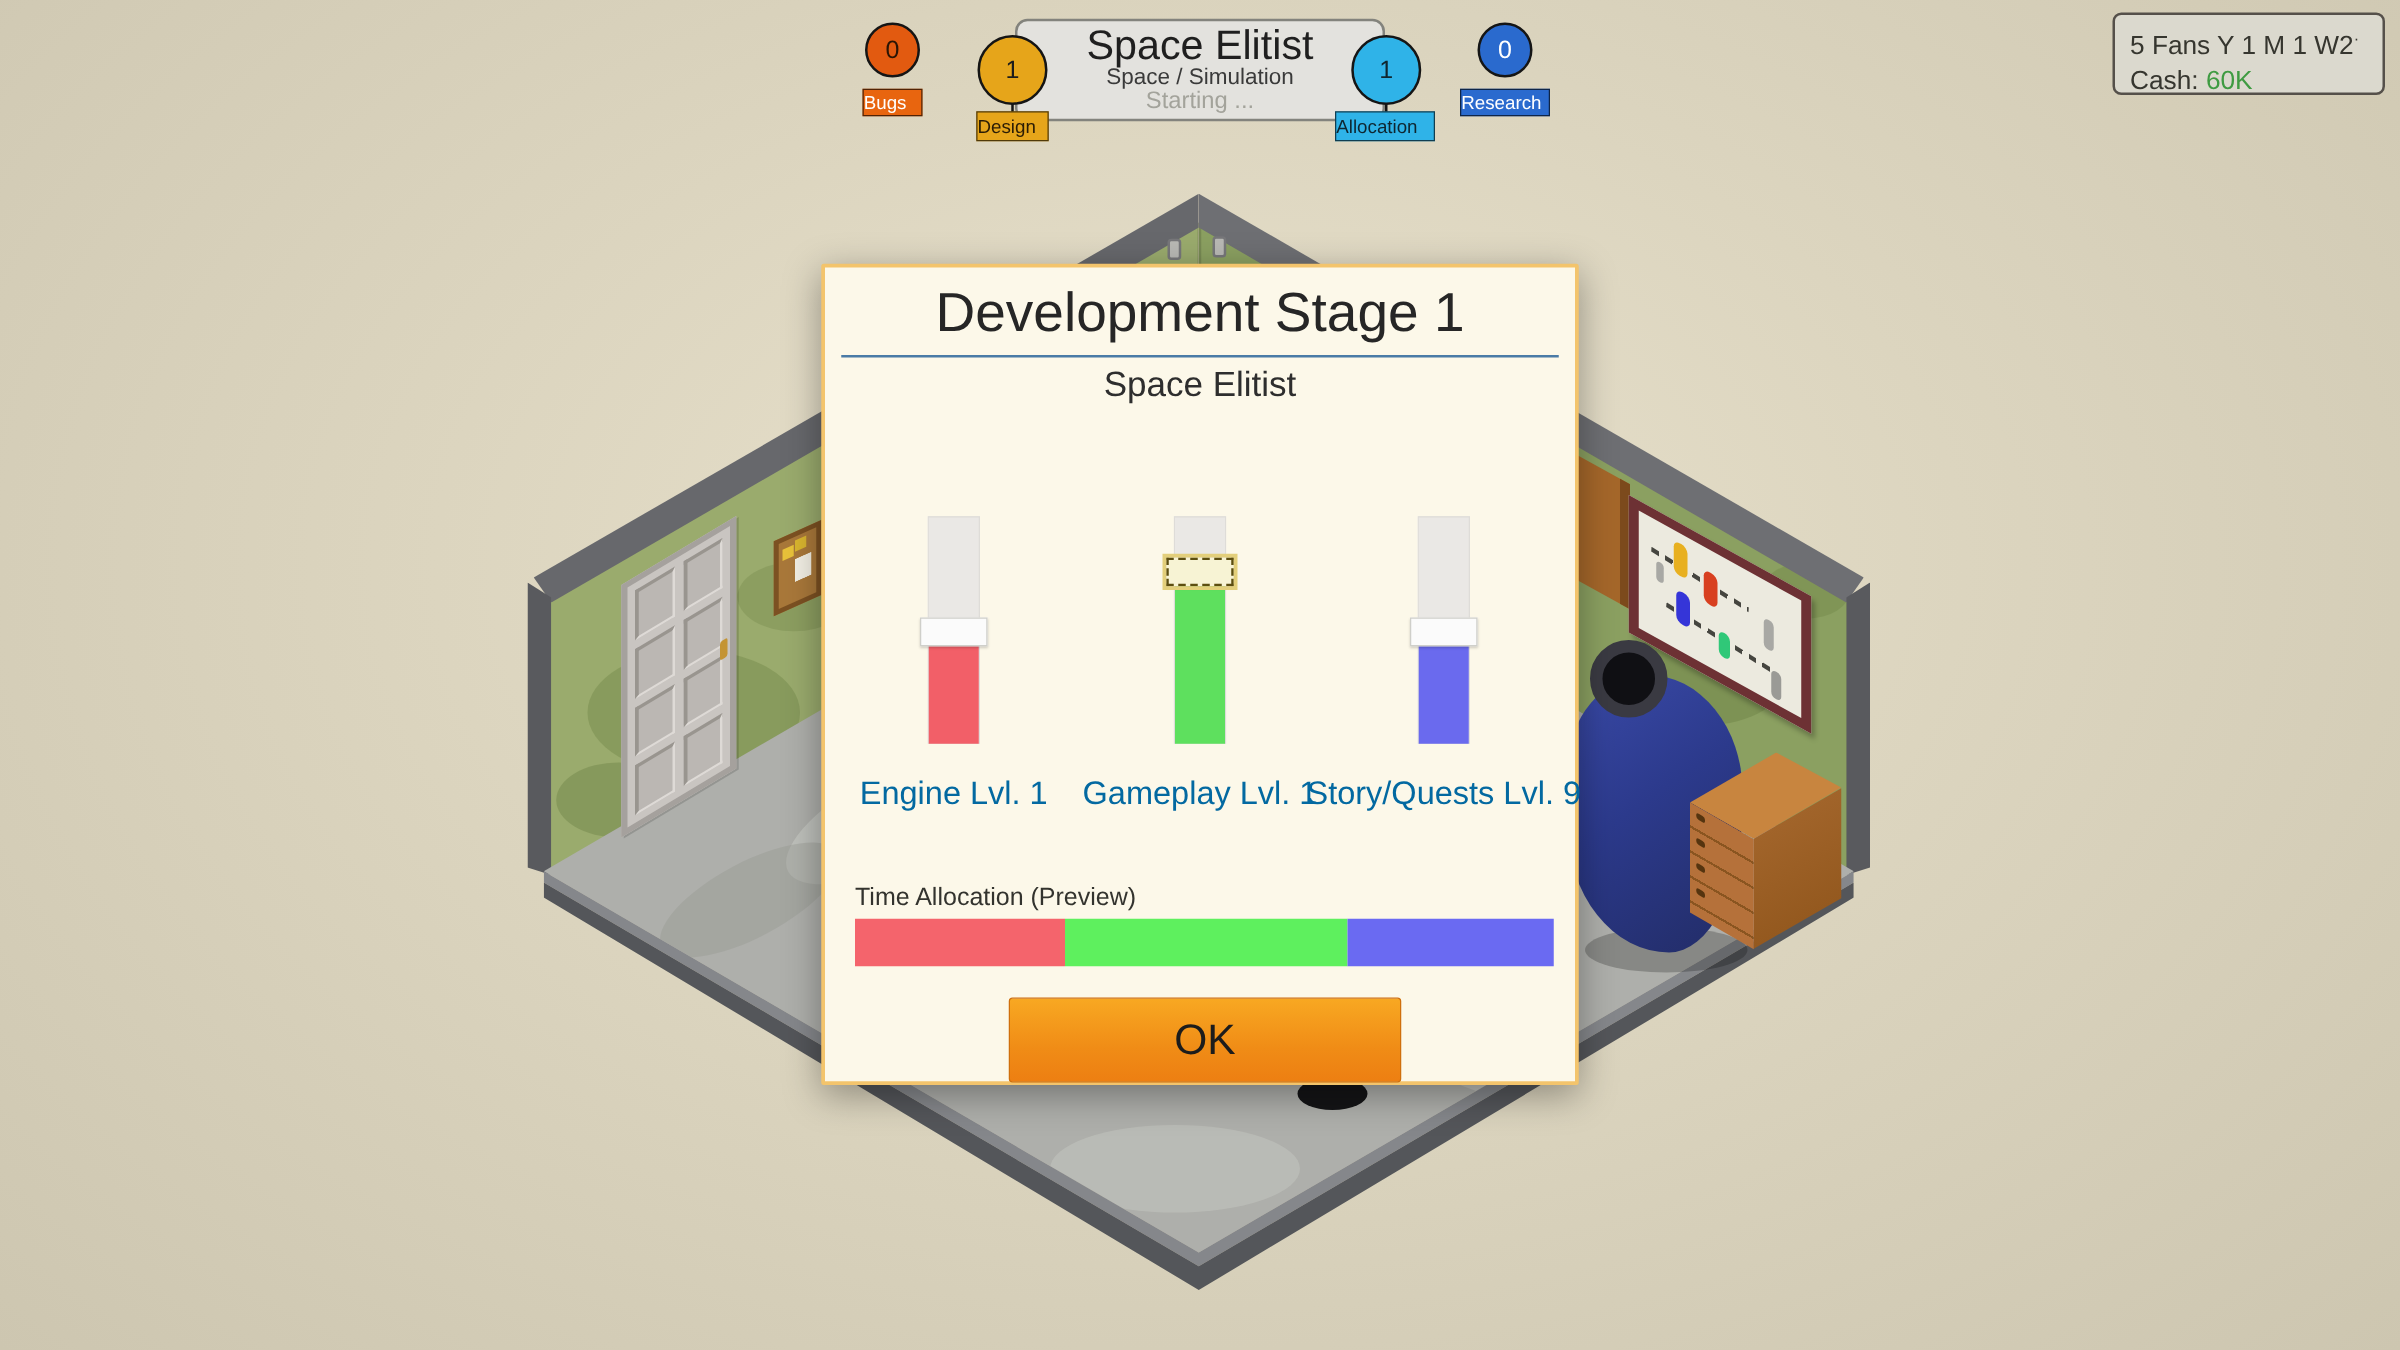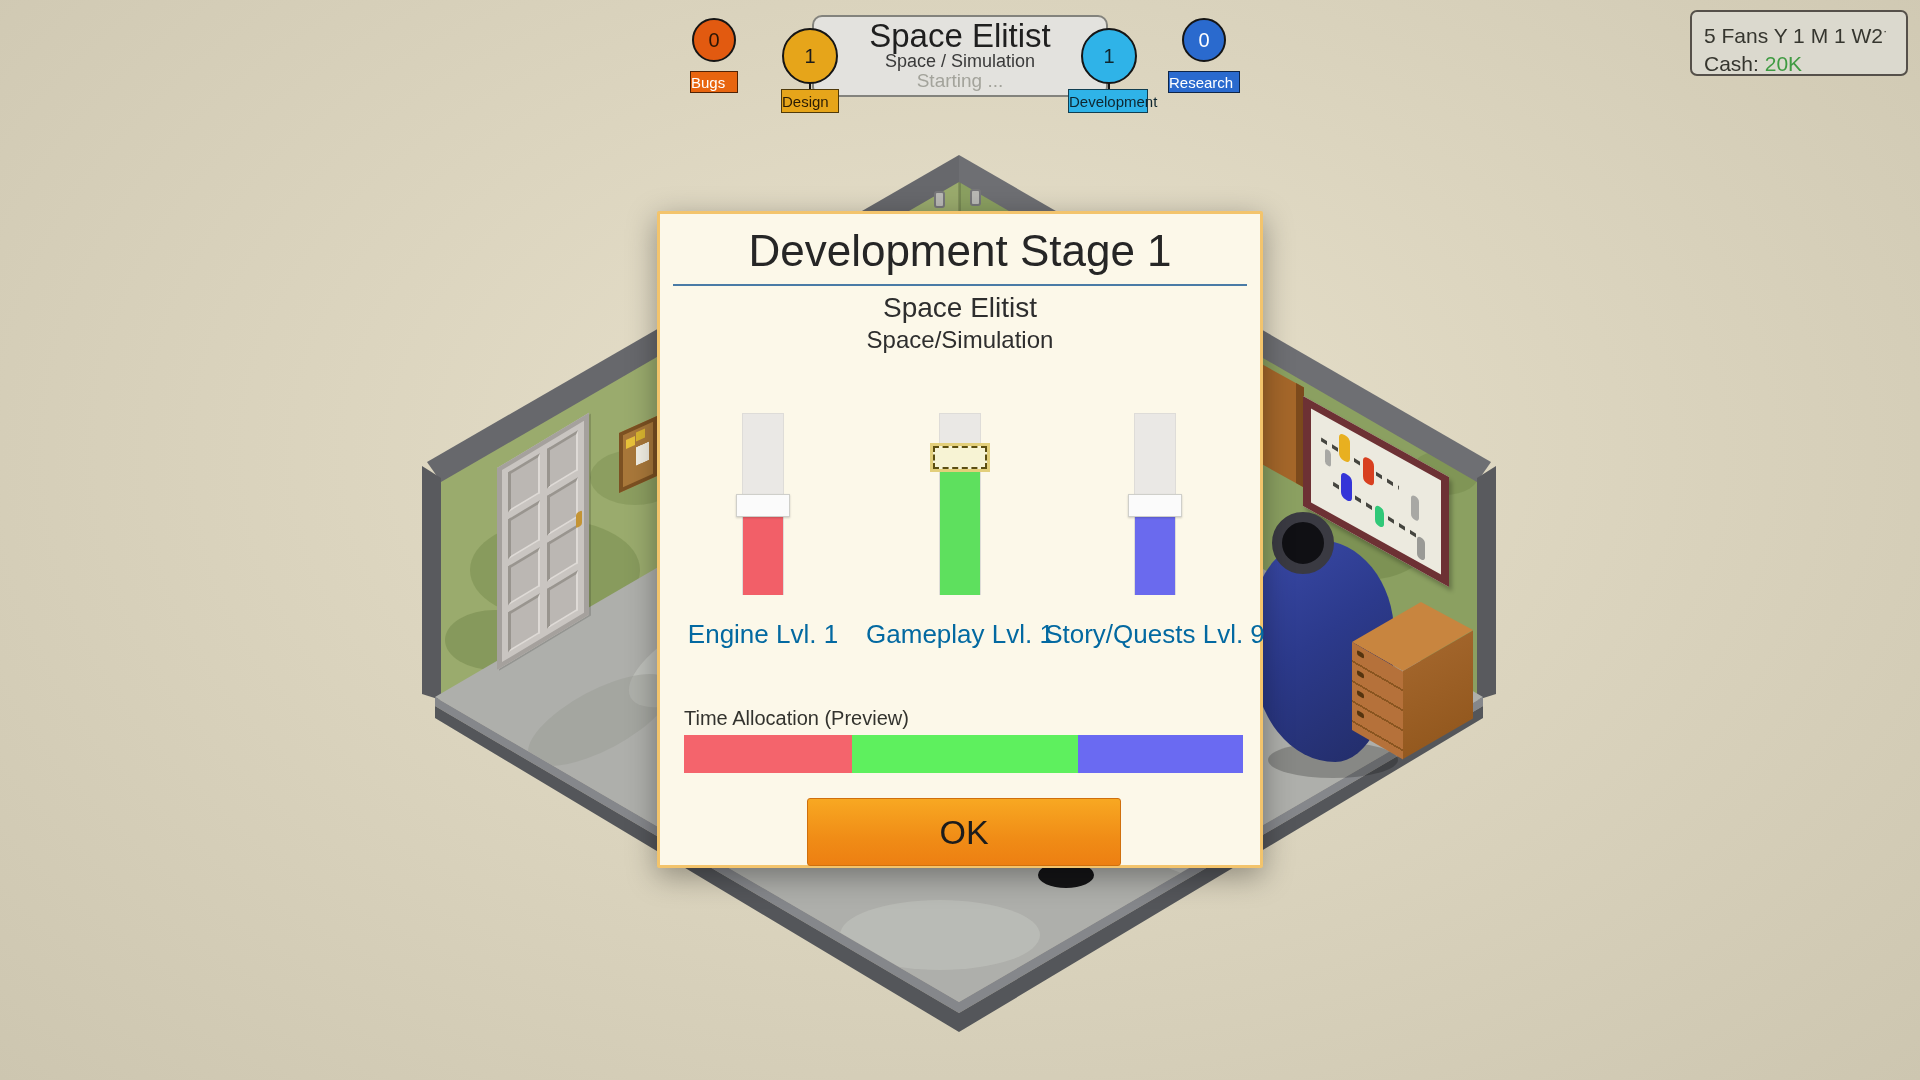--- a/index.html
+++ b/index.html
@@ -209,44 +209,43 @@
     </div>
     <div class="stat-tag" style="left: 781px; top: 89px; width: 58px; height: 24px; background: rgb(230, 165, 26); color: rgb(42, 28, 5);">
       <span>Design</span>
     </div>
 
     <div class="connector" style="left:1108px;top:82px;height:9px;"></div>
     <div class="stat-circle" style="left: 1081px; top: 28px; width: 56px; height: 56px; background: rgb(47, 179, 232); color: rgb(16, 38, 46);">
       <span>1</span>
     </div>
     <div class="stat-tag" style="left: 1068px; top: 89px; width: 80px; height: 24px; background: rgb(47, 179, 232); color: rgb(14, 38, 48);">
-      <span>Development</span>
+      <span>Allocation</span>
     </div>
 
     <div class="stat-circle" style="left: 1182px; top: 18px; width: 44px; height: 44px; background: rgb(42, 106, 206); color: rgb(255, 255, 255);">
       <span>0</span>
     </div>
     <div class="stat-tag" style="left: 1168px; top: 71px; width: 72px; height: 22px; background: rgb(42, 106, 206); color: rgb(255, 255, 255);">
       <span>Research</span>
     </div>
 
     <div class="info-box">
       <div><span>5 Fans Y 1 M 1 W2</span><sup style="font-size:13px;">·</sup></div>
       <div>
         <span>Cash:</span>
-        <span class="cash-val" id="cash-val" style="color: rgb(63, 155, 66);">20K</span>
+        <span class="cash-val" id="cash-val" style="color: rgb(63, 155, 66);">60K</span>
       </div>
     </div>
   </div>
 
   <div class="dialog">
     <div class="dlg-title">Development Stage 1</div>
     <div class="dlg-hr"></div>
     <div class="dlg-game">Space Elitist</div>
-    <div class="dlg-genre">Space/Simulation</div>
 
     <div class="slider" style="left:82px;">
       <div class="track"></div>
       <div class="fill" style="height: 43%; background: rgb(242, 95, 104);"></div>
       <div class="handle" style="top: 44.5%;"></div>
     </div>
     <div class="slider" style="left:279px;">
       <div class="track"></div>
       <div class="fill" style="height: 69%; background: rgb(94, 224, 94);"></div>
       <div class="handle selected" style="top: 18%;"></div>

